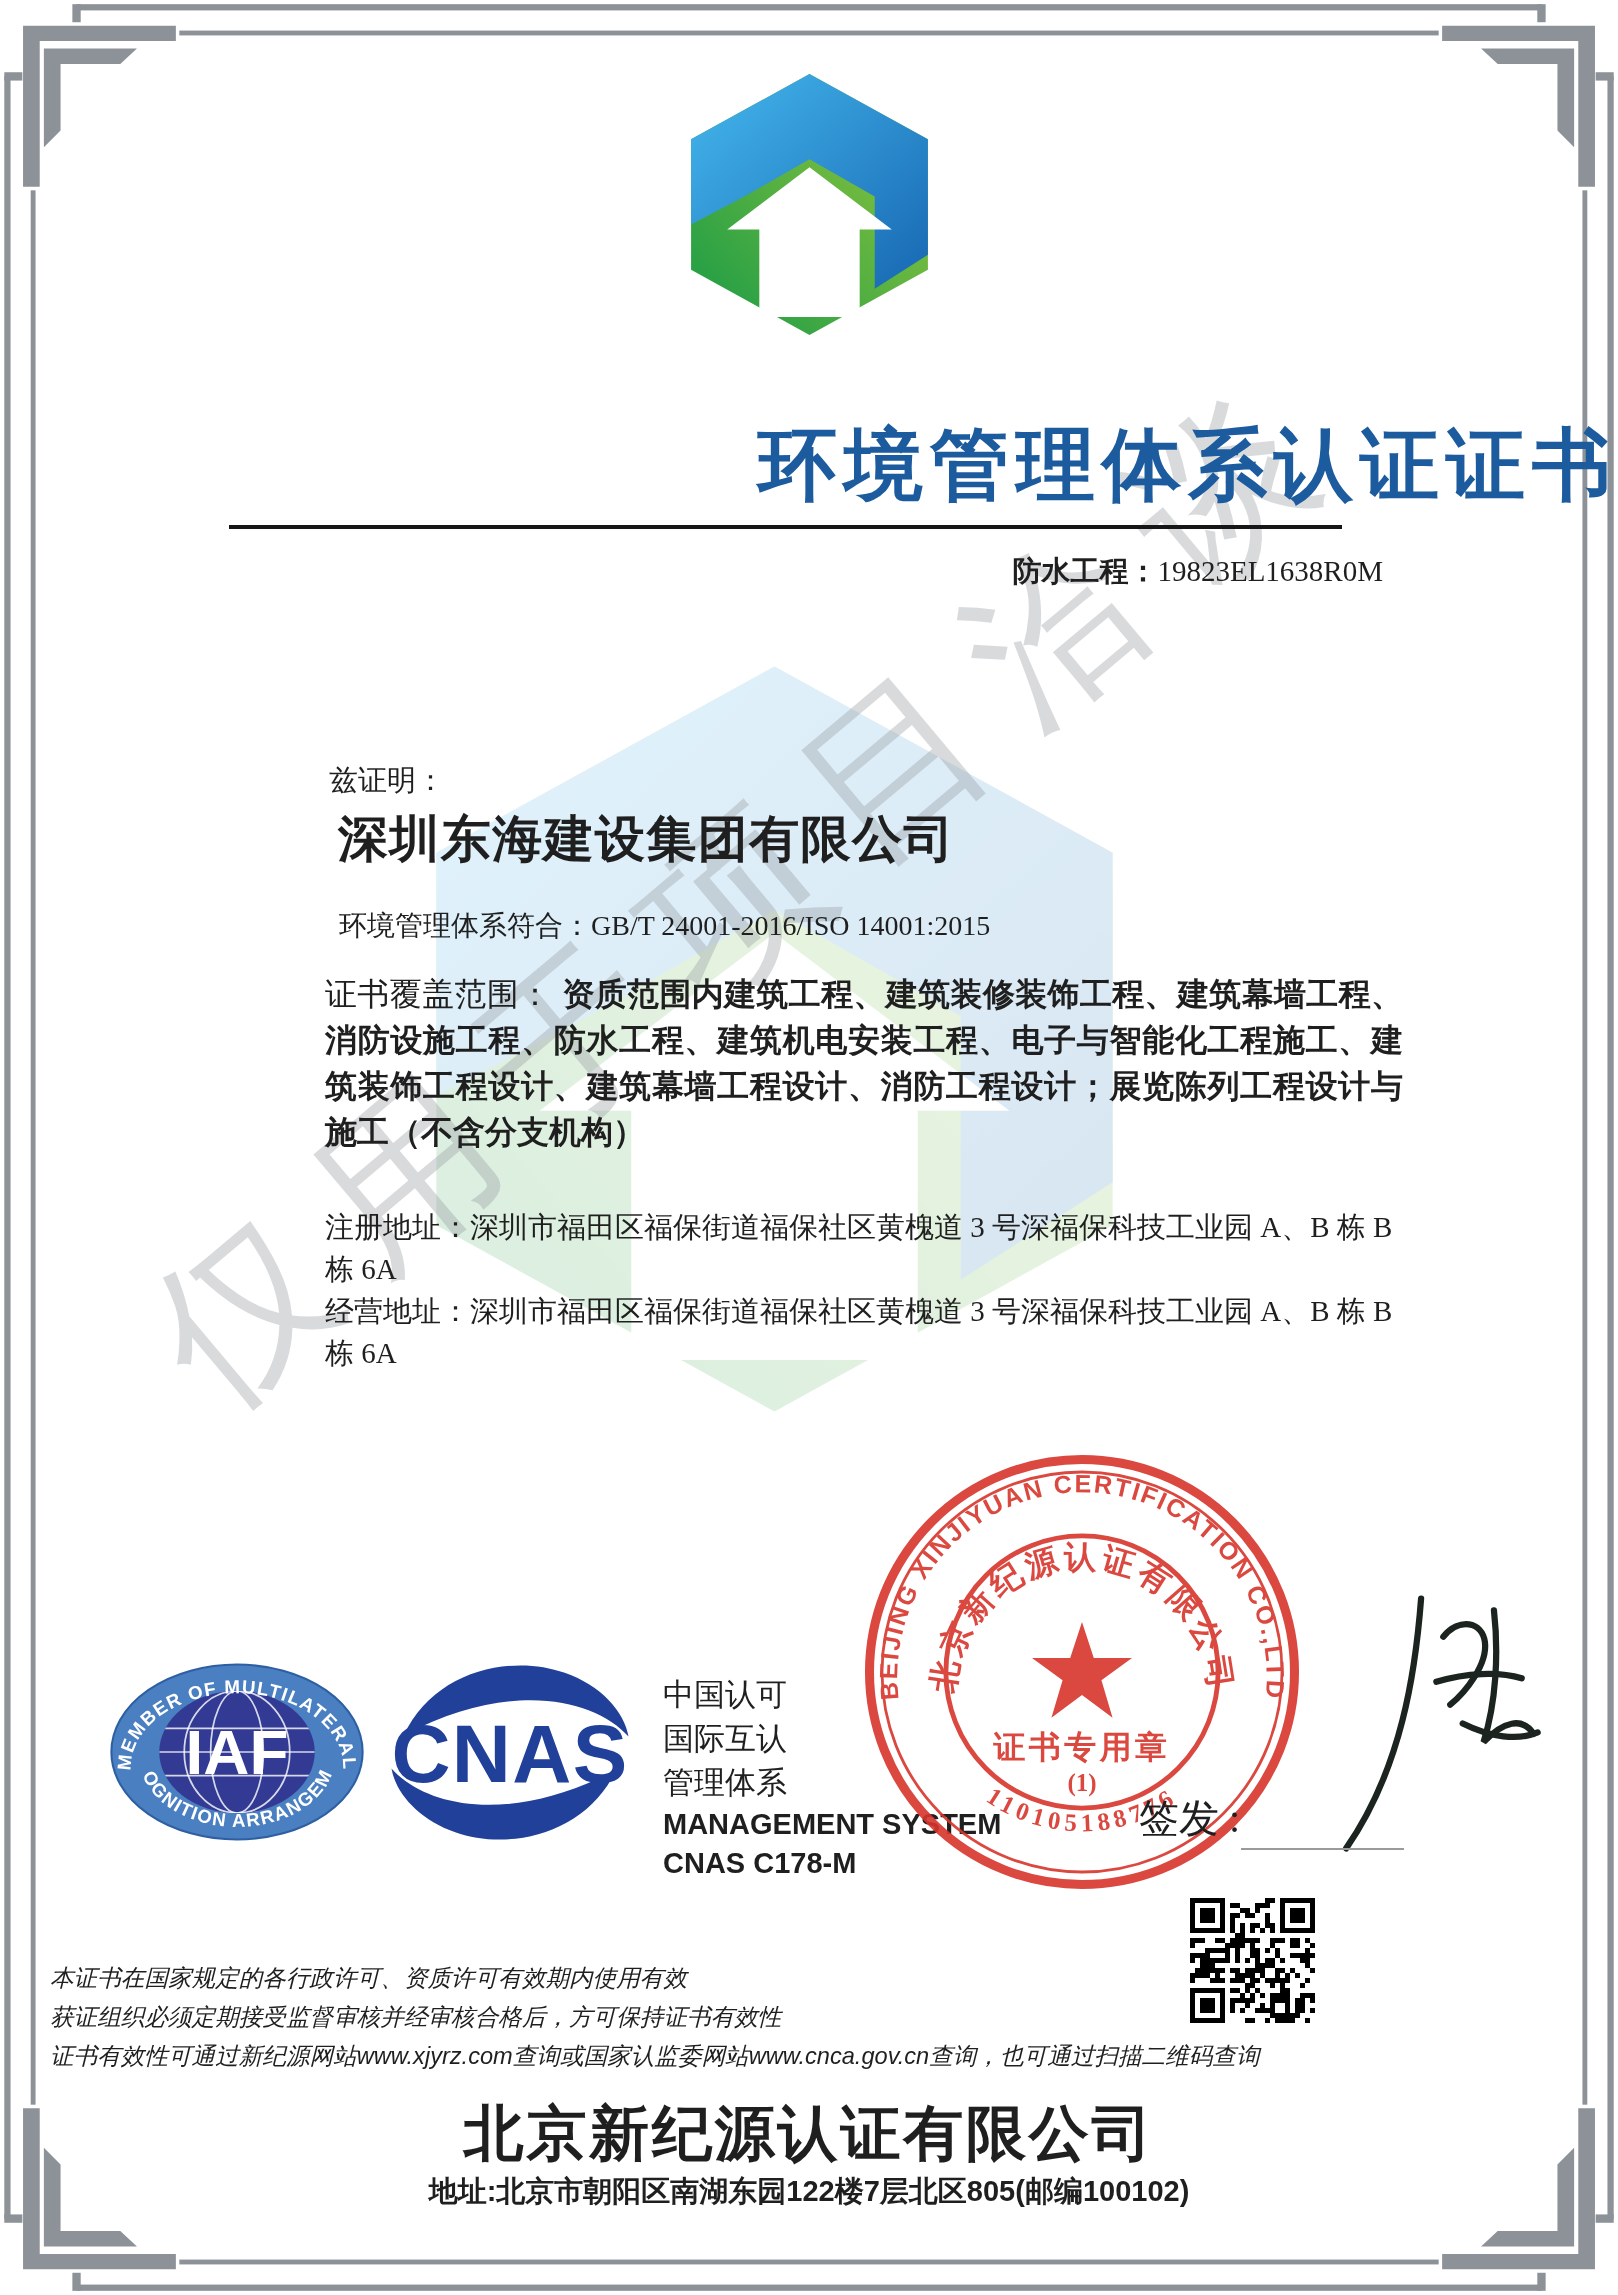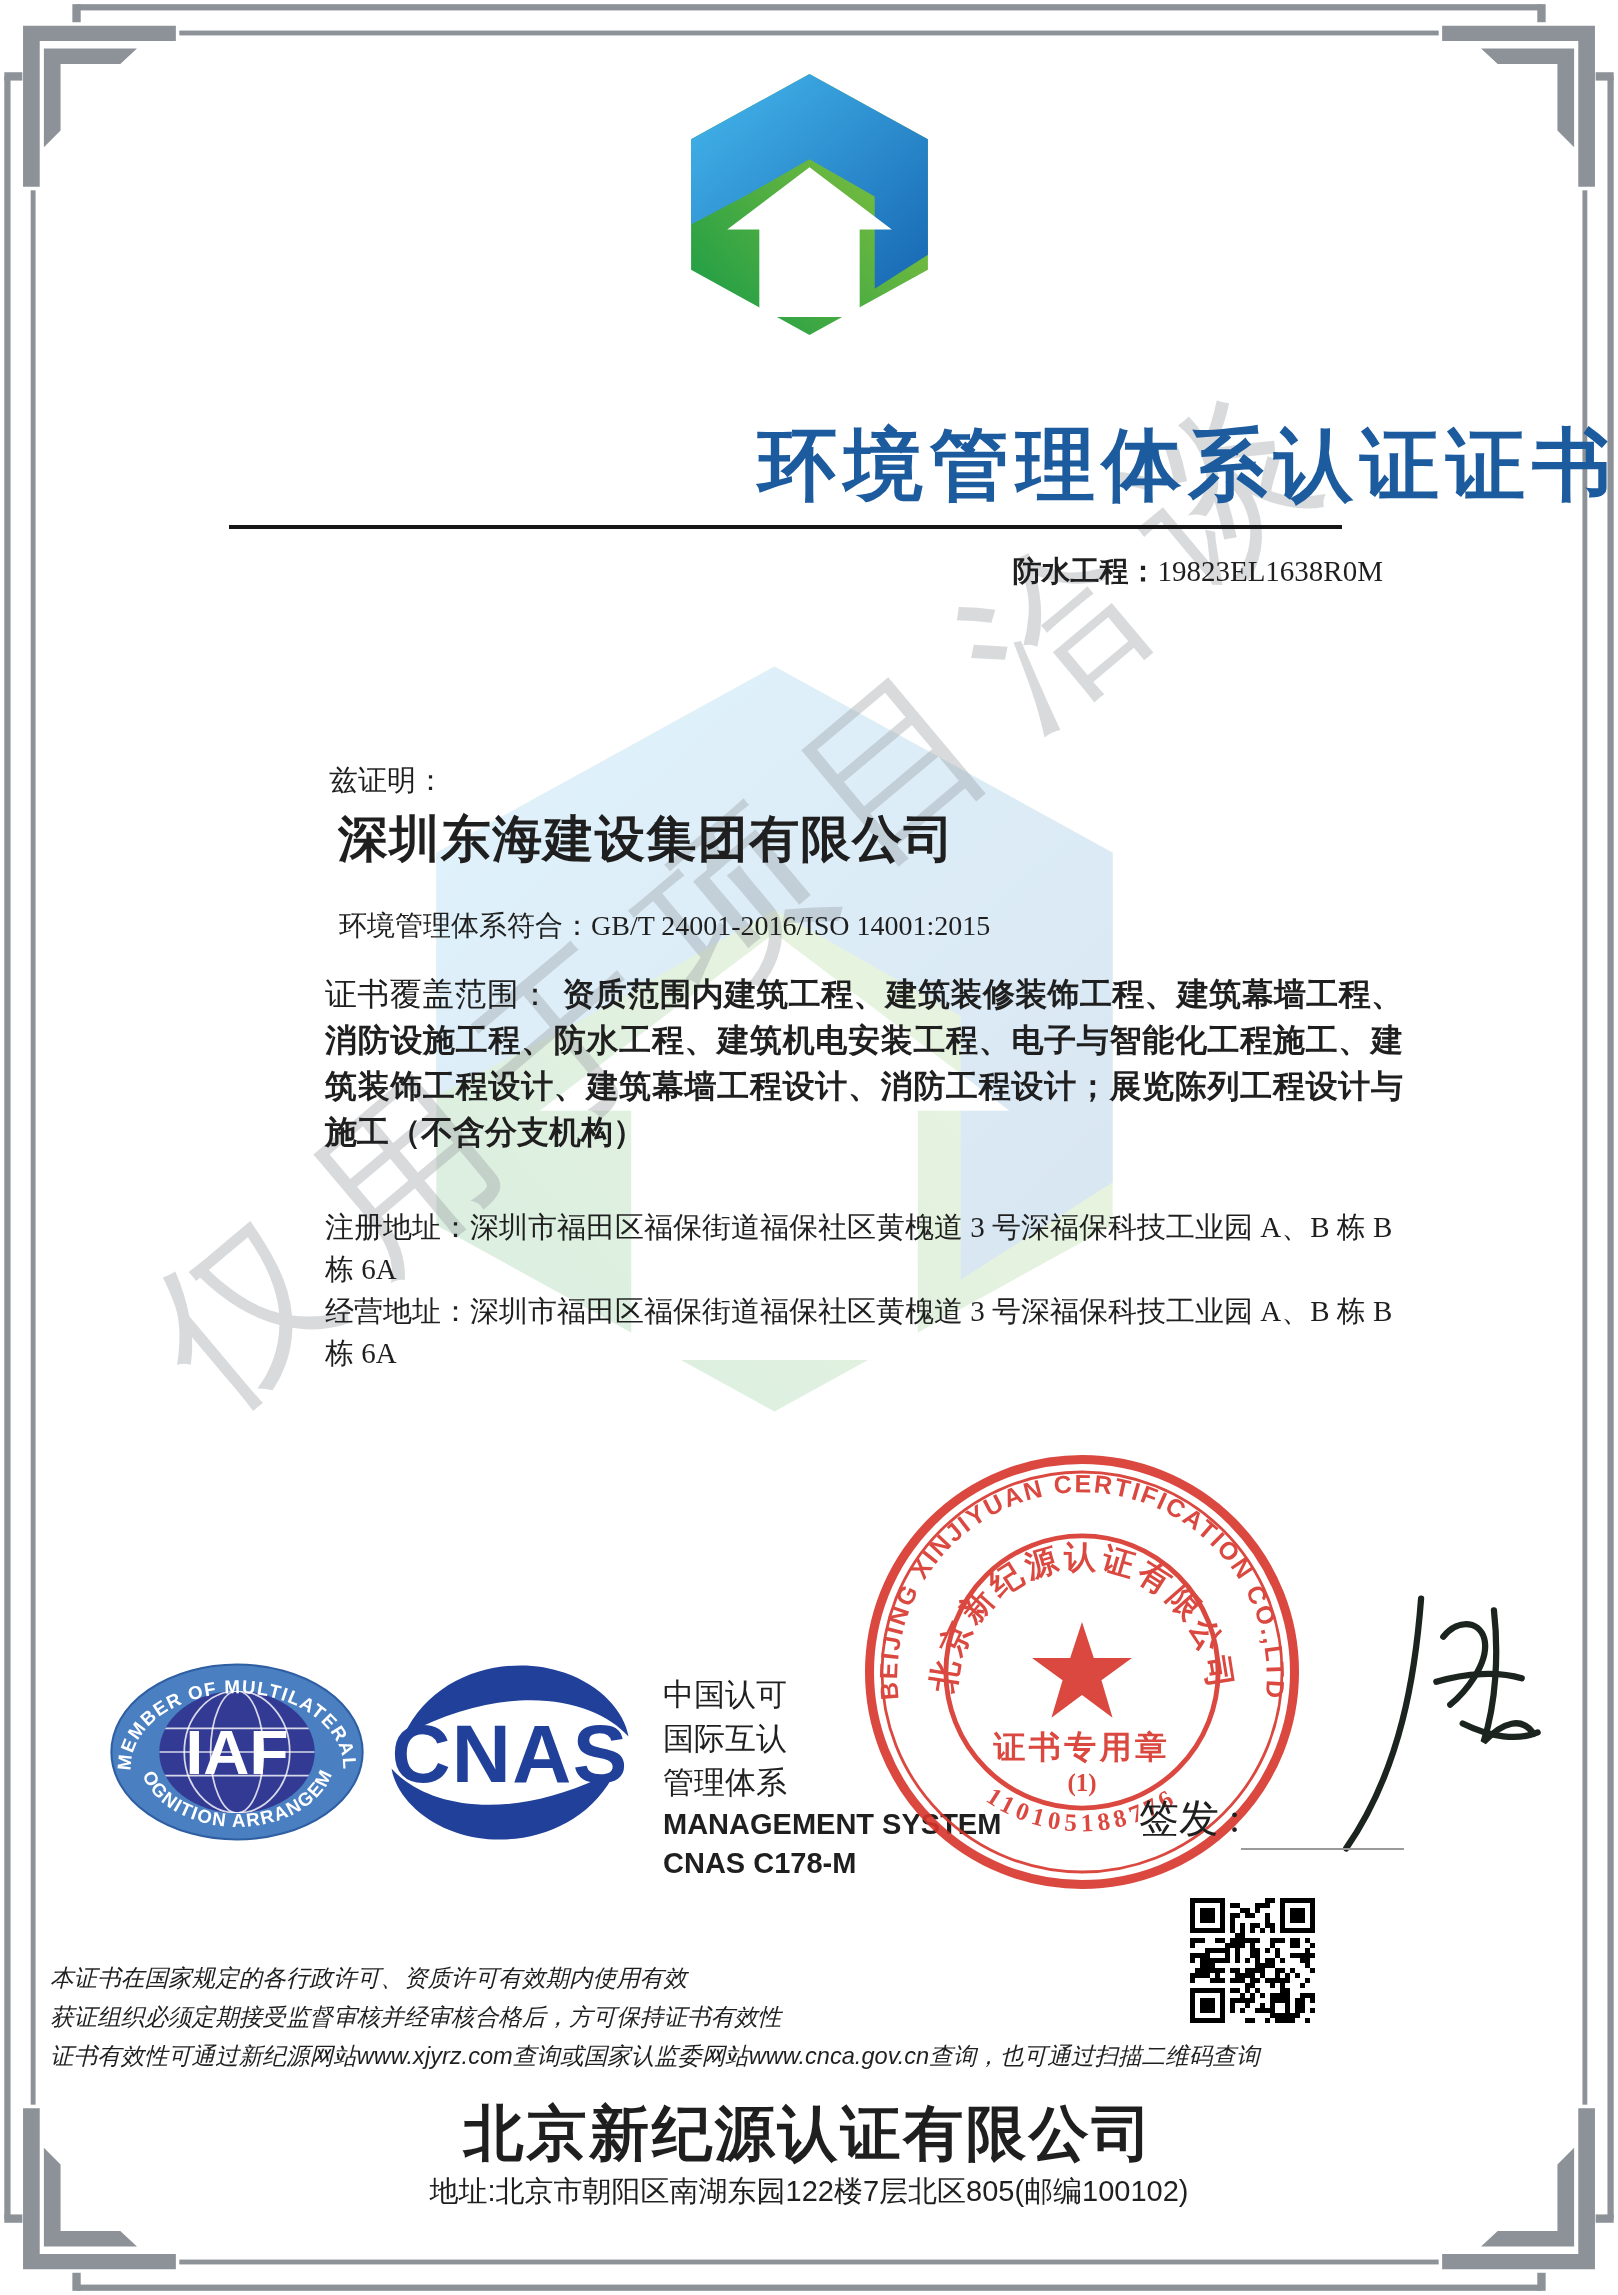--- a/index.html
+++ b/index.html
@@ -49,21 +49,21 @@
   #sign-underline{left:1241px;top:1848px;width:163px;height:2.1px;background:#9a9a9a;}
 
   
   #qr-box{left:1190px;top:1898px;width:125px;height:125px;}
   #fine-print{left:50px;top:1959px;font-size:23.6px;line-height:39px;
               font-family:"Liberation Sans","DejaVu Sans",sans-serif;font-style:italic;}
 
   
   #issuer-name{left:0;top:2094px;width:1618px;text-align:center;font-size:60px;font-weight:bold;
                letter-spacing:2.8px;font-family:"Liberation Sans","DejaVu Sans",sans-serif;}
-  #issuer-addr{left:0;top:2172px;width:1618px;text-align:center;font-size:29px;font-weight:normal;
+  #issuer-addr{left:0;top:2172px;width:1618px;text-align:center;font-size:29px;font-weight:bold;
                font-family:"Liberation Sans","DejaVu Sans",sans-serif;}
 </style>
 </head>
 <body>
 
 <div id="page">
 
   <svg width="0" height="0" style="position:absolute">
     <defs>
       <linearGradient id="gBlue" x1="0" y1="0" x2="1" y2="1">

